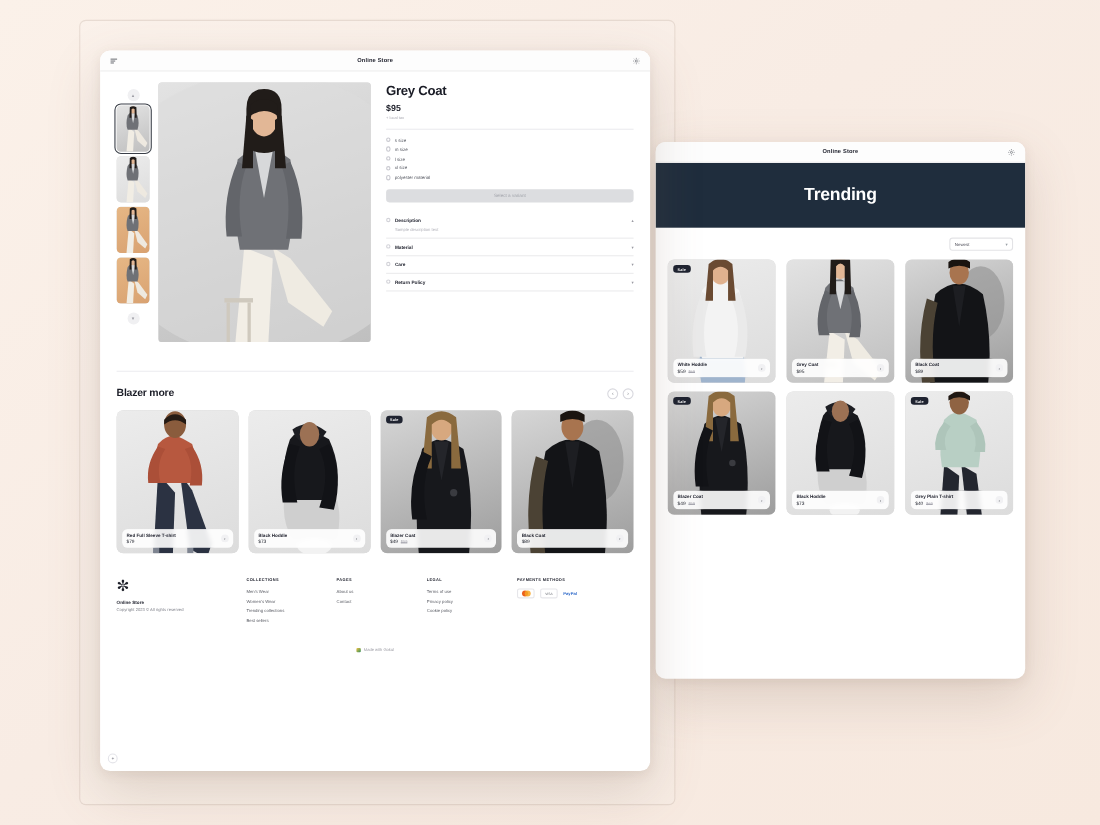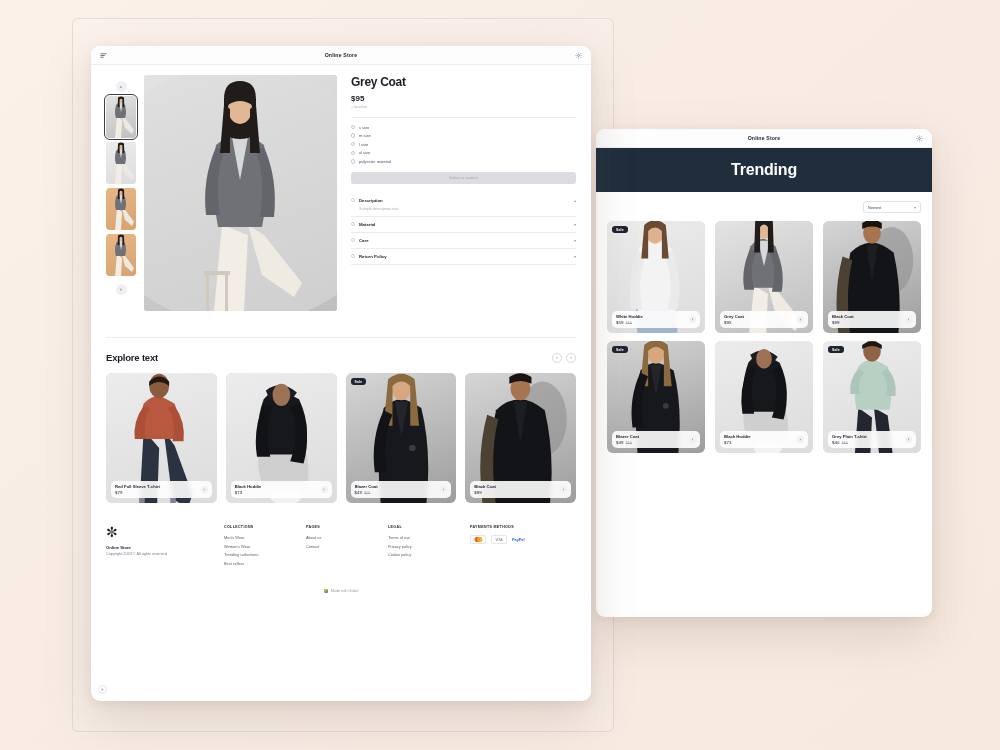--- a/index.html
+++ b/index.html
@@ -32,21 +32,21 @@
     font-size: 5.2px; font-weight: 700; color: #1d1f2b; letter-spacing: .15px;
   }
   .tb-left { display: flex; align-items: center; gap: 3px; z-index: 2; }
   .tb-right { margin-left: auto; z-index: 2; display: flex; align-items: center; }
   .ic { display: block; }
 
   
   #win-trending { left: 596px; top: 129px; width: 336px; height: 488px; }
   #win-trending .titlebar { height: 19px; }
   .trend-hero {
-    background: #1f2d3d; height: 44px; display: flex;
+    background: #1f2d3d; height: 59px; display: flex;
     align-items: center; justify-content: center;
   }
   .trend-hero h1 {
     color: #fff; font-size: 16px; font-weight: 700; letter-spacing: -.2px;
   }
   .trend-body { padding: 9px 11px 10px; }
   .sort-row { display: flex; justify-content: flex-end; margin-bottom: 8px; }
   .sort-select {
     width: 58px; height: 12px; border: 1px solid #e3e3e6; border-radius: 3px;
     background: #fff; display: flex; align-items: center;
@@ -548,21 +548,21 @@
     </div>
           </div>
       </div>
     </div>
 
     <div class="section-rule"></div>
   </div>
 
   <div class="explore">
     <div class="explore-head">
-      <div class="explore-title">Explore text</div>
+      <div class="explore-title">Blazer more</div>
       <div class="arrows">
         <div class="arrow">
             <span>‹</span>
           </div>
         <div class="arrow">
             <span>›</span>
           </div>
       </div>
     </div>
     <div class="explore-grid" id="explore-grid">

